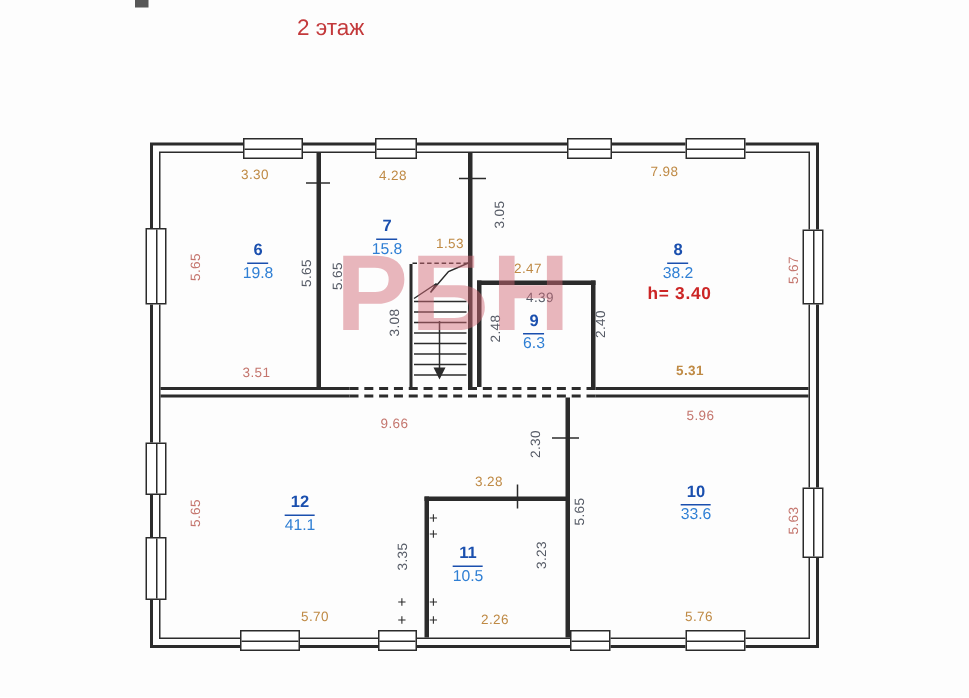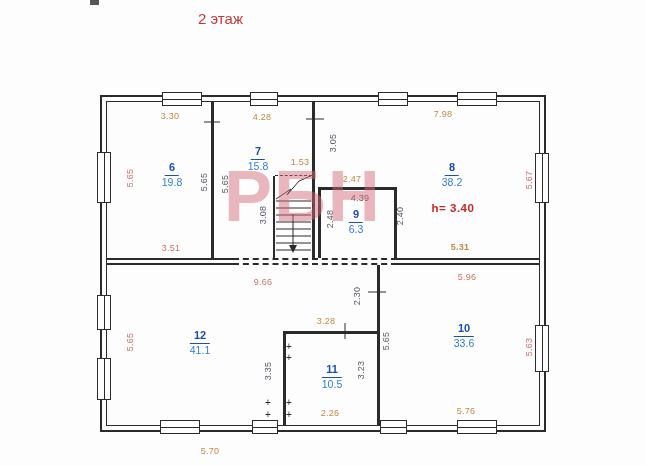--- a/index.html
+++ b/index.html
@@ -24,21 +24,21 @@
        transform:translate(-50%,-50%);letter-spacing:.3px;}
   .dim.v{transform:translate(-50%,-50%) rotate(-90deg);}
   .c-o{color:#bf8a45;}
   .c-r{color:#c4756d;}
   .c-d{color:#565b66;}
   .room-label{position:absolute;transform:translateX(-50%);text-align:center;line-height:1.2;}
   .room-num{display:inline-block;font-size:11px;font-weight:bold;color:#1a4fae;
             border-bottom:1px solid #1a4fae;padding:0 4px 1px;}
   .room-area{display:block;font-size:10.5px;color:#2f7fd4;}
   .height-note{position:absolute;transform:translate(-50%,-50%);color:#cc2525;
-               font-size:11.5px;font-weight:bold;letter-spacing:.5px;margin-top:12px;}
+               font-size:11.5px;font-weight:bold;letter-spacing:.5px;}
   .plus-mark{position:absolute;transform:translate(-50%,-50%);font-size:10px;color:#2b2b2b;}
   
   .floor-title{position:absolute;left:198px;top:10px;font-size:15px;color:#c3393b;}
   .wm-logo{position:absolute;left:224px;top:160px;font-size:72px;font-weight:bold;
            letter-spacing:2px;color:rgba(210,105,118,0.48);line-height:1;}
   .wm-tag{position:absolute;left:240px;top:265px;font-size:14px;letter-spacing:4.5px;
           color:rgba(176,140,152,0.65);}
   .artifact{position:absolute;left:90px;top:0;width:9px;height:5px;background:#3a3a3a;opacity:.85;}
   svg.overlay{position:absolute;left:0;top:0;pointer-events:none;}
 </style>
@@ -131,21 +131,21 @@
     </div>
     <div class="height-note" style="left:453px;top:196px;">h= 3.40</div>
     <div class="room-label" style="left:356px;top:203px;">
       <span class="room-num">9</span>
       <span class="room-area">6.3</span>
     </div>
     <div class="room-label" style="left:464px;top:317px;">
       <span class="room-num">10</span>
       <span class="room-area">33.6</span>
     </div>
-    <div class="room-label" style="left:332px;top:358px;">
+    <div class="room-label" style="left:312px;top:358px;">
       <span class="room-num">11</span>
       <span class="room-area">10.5</span>
     </div>
     <div class="room-label" style="left:200px;top:324px;">
       <span class="room-num">12</span>
       <span class="room-area">41.1</span>
     </div>
 
     <span class="dim c-o" style="left:170px;top:116px;">3.30</span>
     <span class="dim c-o" style="left:262px;top:117px;">4.28</span>
@@ -165,20 +165,20 @@
     <span class="dim c-o" style="left:460px;top:247px;font-weight:bold;">5.31</span>
     <span class="dim c-r" style="left:263px;top:282px;">9.66</span>
     <span class="dim c-r" style="left:467px;top:277px;">5.96</span>
     <span class="dim v c-d" style="left:357px;top:296px;">2.30</span>
     <span class="dim c-o" style="left:326px;top:321px;">3.28</span>
     <span class="dim v c-d" style="left:386px;top:341px;">5.65</span>
     <span class="dim v c-r" style="left:130px;top:342px;">5.65</span>
     <span class="dim v c-d" style="left:268px;top:371px;">3.35</span>
     <span class="dim v c-d" style="left:361px;top:370px;">3.23</span>
     <span class="dim v c-r" style="left:529px;top:347px;">5.63</span>
-    <span class="dim c-o" style="left:210px;top:411px;margin-top:40px;">5.70</span>
+    <span class="dim c-o" style="left:210px;top:411px;">5.70</span>
     <span class="dim c-o" style="left:330px;top:413px;">2.26</span>
     <span class="dim c-o" style="left:466px;top:411px;">5.76</span>
   </div>
 
   <div class="wm-logo">РБН</div>
 
 </div>
 
 </body></html>

